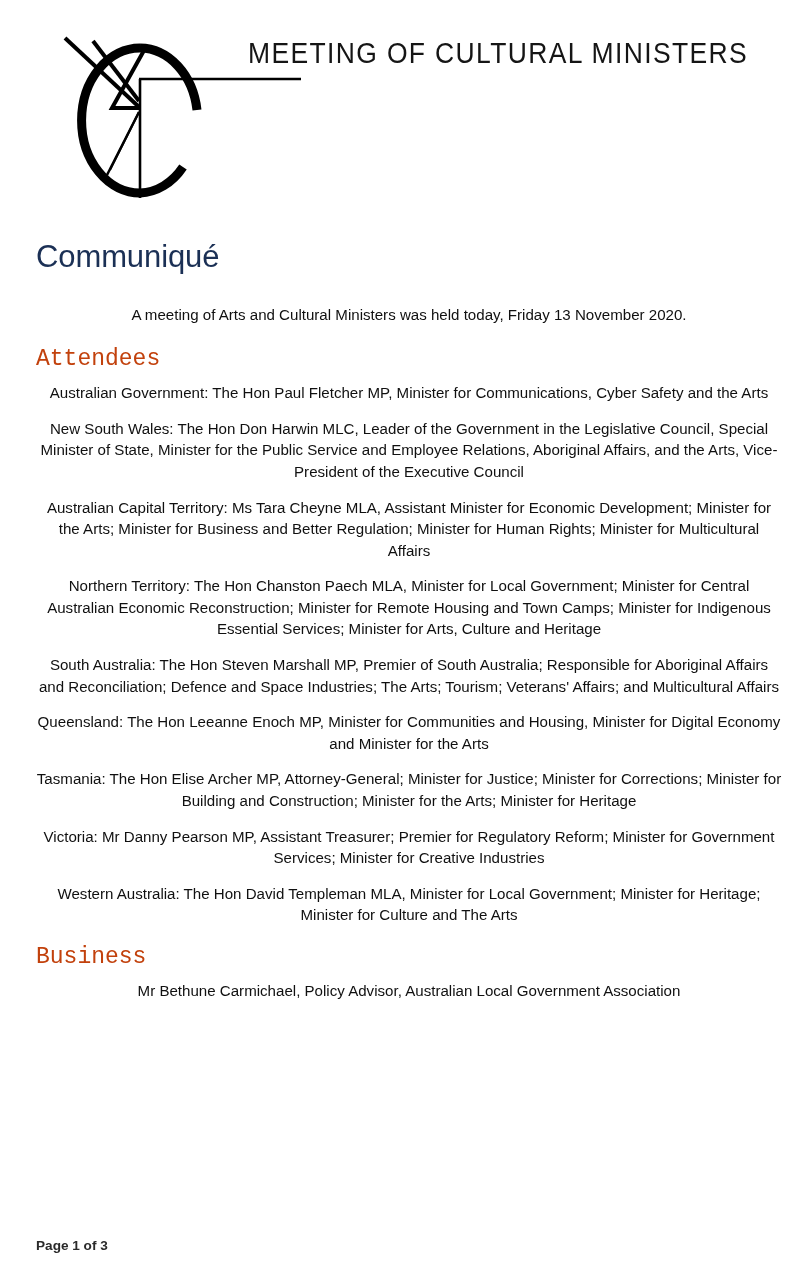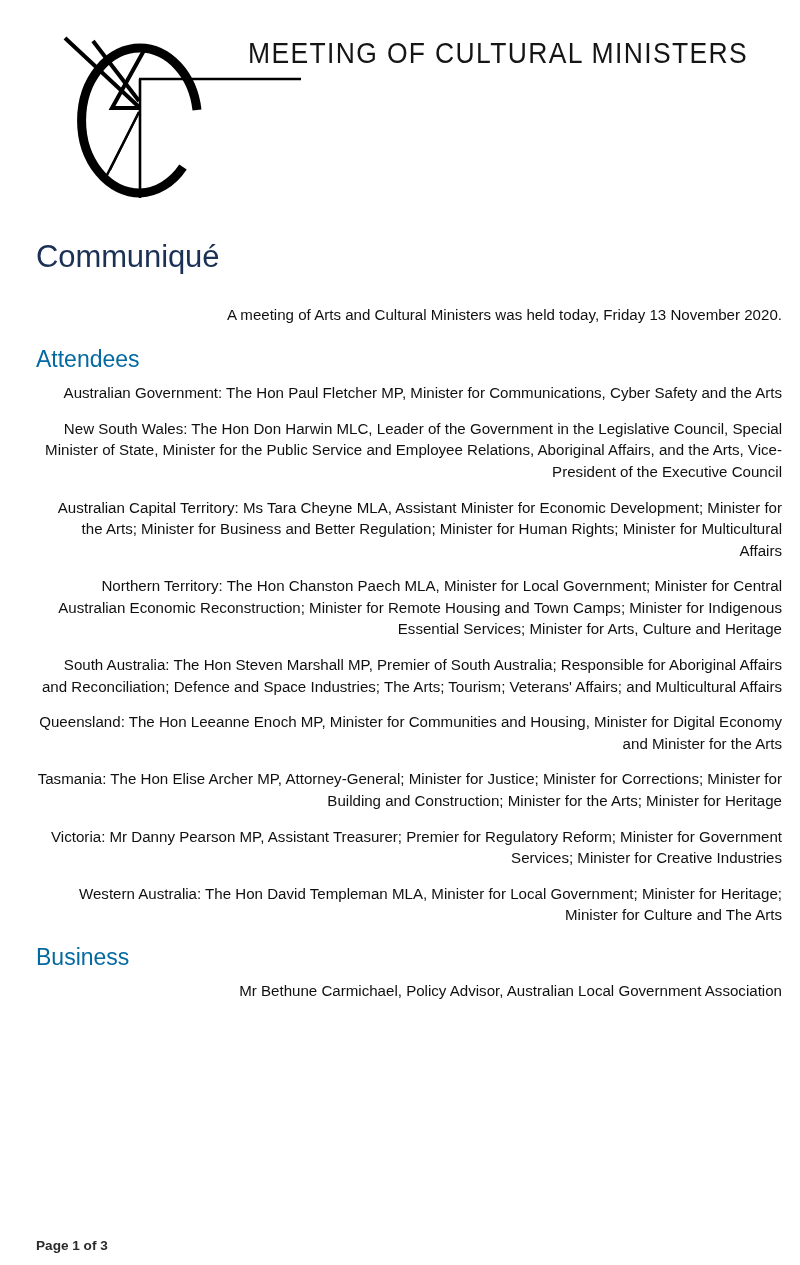--- a/index.html
+++ b/index.html
@@ -58,35 +58,35 @@
     font-family: Liberation Sans, sans-serif;
     font-size: 31px;
     font-weight: 400;
     color: #1b3055;
     margin: 0 0 30px 0;
     line-height: 1.1;
     letter-spacing: -0.1px;
   }
 
   .section-heading {
-    font-family: Liberation Sans, sans-serif;
+    font-family: Liberation Mono, monospace;
     font-size: 23px;
     font-weight: 400;
-    color: #0369a1;
+    color: #c2410c;
     margin: 18px 0 10px 0;
     line-height: 1.15;
   }
 
   .body-para {
     font-family: "Liberation Sans", sans-serif;
     font-size: 15.1px;
     line-height: 21.6px;
     color: #101010;
     margin: 0 0 14px 0;
-    text-align: right;
+    text-align: center;
   }
 
   .lead-para {
     margin-bottom: 20px;
   }
 
   
   #footer {
     position: absolute;
     left: 36px;

